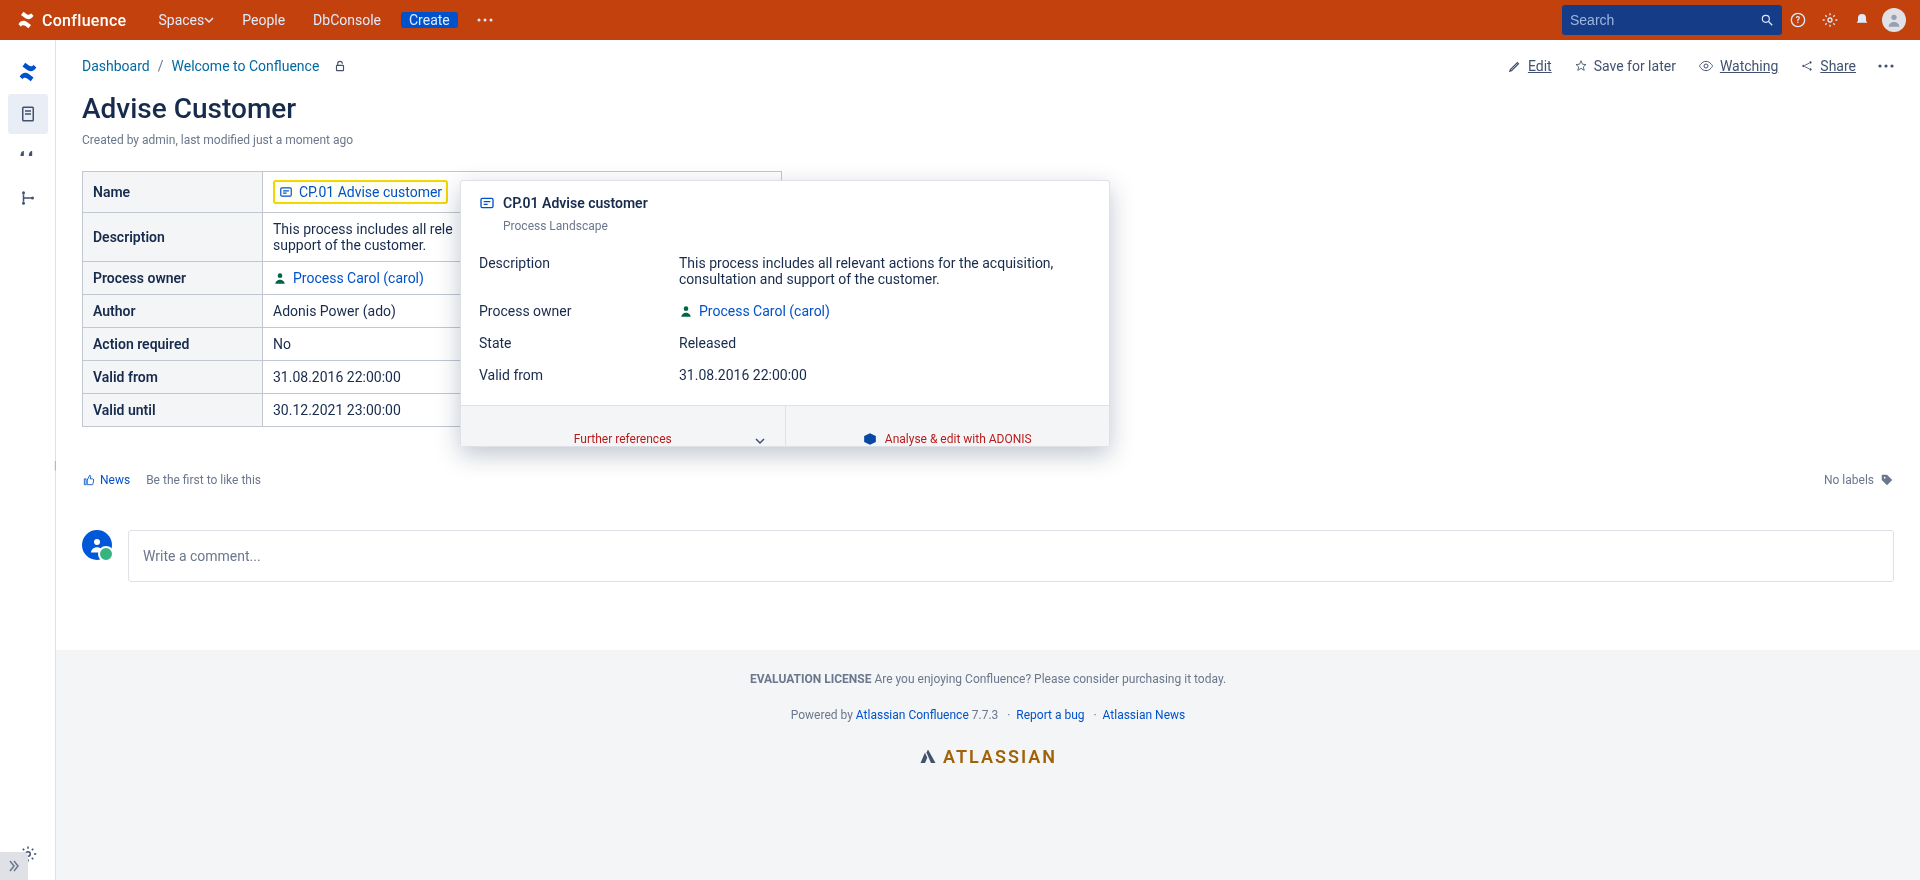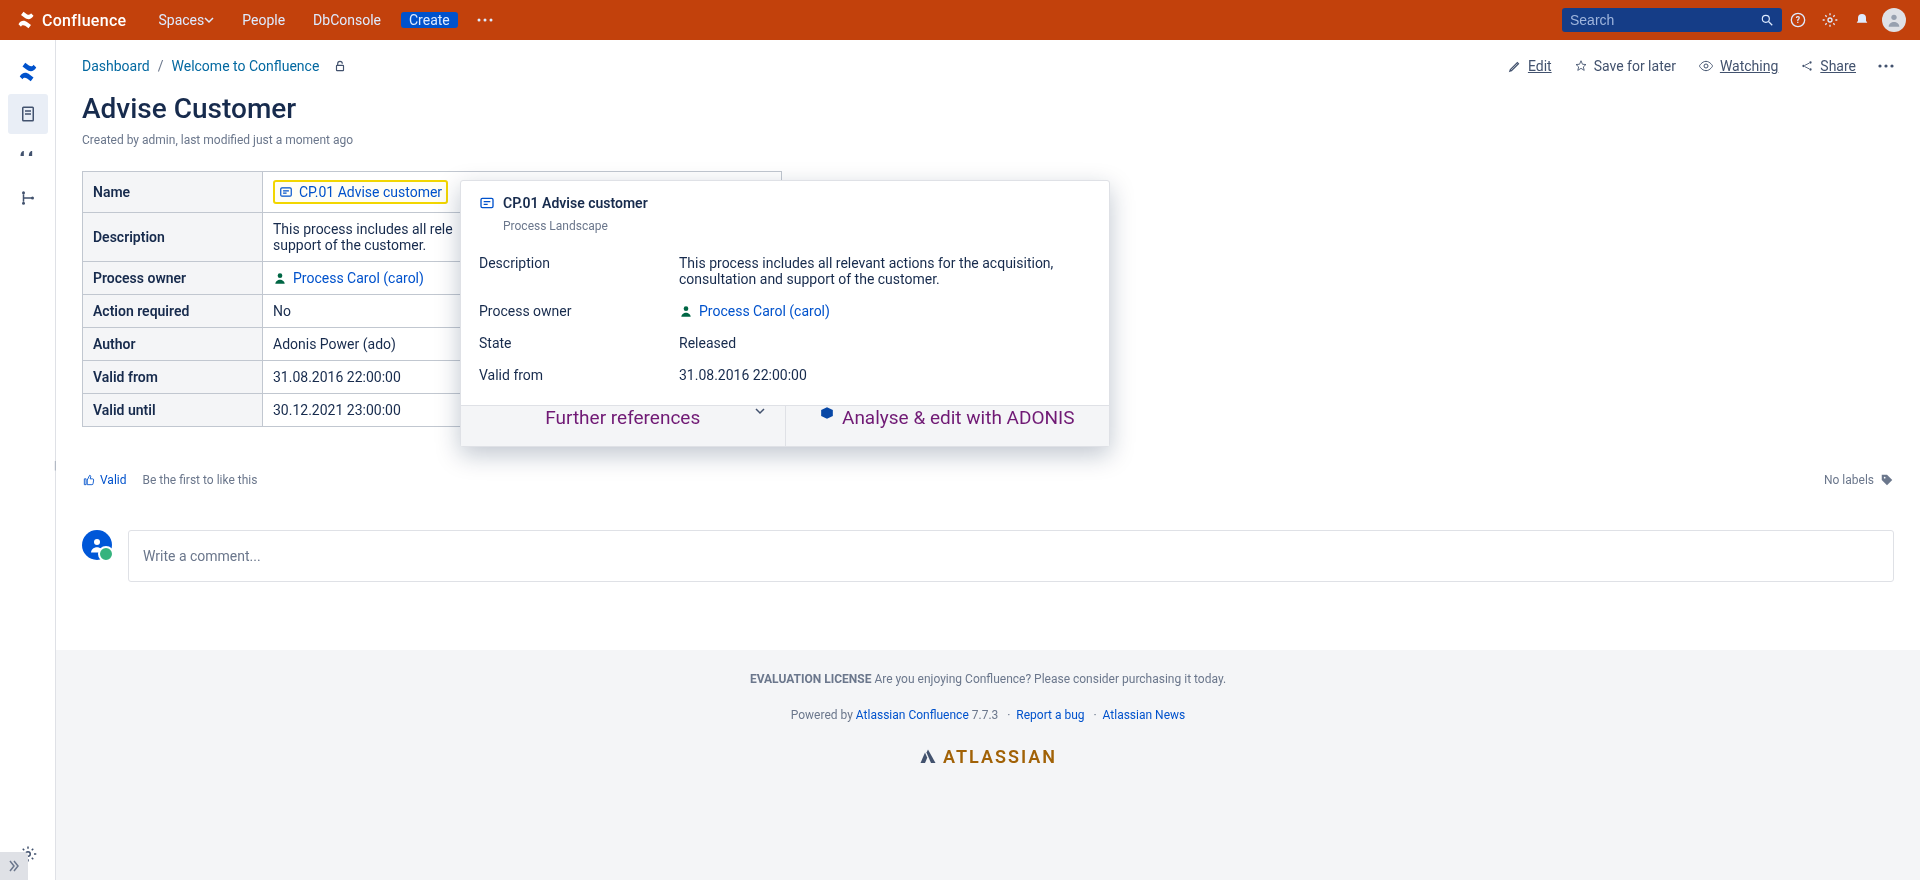--- a/index.html
+++ b/index.html
@@ -7,21 +7,21 @@
 
   
   .topbar { display: flex; align-items: center; height: 40px; background: #c2410c; color: #fff; padding: 0 10px 0 16px; }
   .logo-group { display: flex; align-items: center; gap: 6px; cursor: pointer; }
   .logo-group .name { font-weight: 500; font-size: 16px; letter-spacing: .3px; }
   .topnav { display: flex; align-items: center; gap: 12px; margin-left: 24px; }
   .topnav a { color: #deebff; text-decoration: none; padding: 0 8px 0 8px; font-size: 14px; display:flex; align-items:center; }
   .btn-create { background: #0052cc; color: #fff; border-radius: 3px; padding: 4px 12px; font-size:14px; cursor:pointer; text-decoration:none;}
   .btn-dots { width:30px; height:30px; display:flex;align-items:center;justify-content:center; color:#deebff; cursor:pointer;}
   .spacer { flex: 1; }
-  .search { background: #153d87; border-radius: 3px; display: flex; align-items: center; padding: 0 8px; height: 24px; width: 220px; }
+  .search { background: #153d87; border-radius: 3px; display: flex; align-items: center; padding: 0 8px; height: 30px; width: 220px; }
   .search input { background: transparent; border: none; outline: none; color: #deebff; font-size: 14px; flex:1;}
   .search input::placeholder { color: #9fb5dd; }
   .topicon { width: 32px; height: 32px; display: flex; align-items: center; justify-content: center; color: #deebff; cursor: pointer; }
   .avatar-top { width: 24px; height: 24px; border-radius: 50%; background: #dfe1e6; display:flex;align-items:center;justify-content:center;}
 
   
   .leftrail { position: absolute; top: 40px; left: 0; width: 56px; bottom: 0; background: #fff; border-right: 1px solid #dfe1e6; display:flex; flex-direction:column; align-items:center; padding-top:12px; gap:2px;}
   .rail-item { width: 40px; height: 40px; border-radius: 3px; display: flex; align-items: center; justify-content: center; color:#42526e; cursor:pointer;}
   .rail-item.active { background:#e9eef6; color:#0052cc;}
   .leftrail .bottom { margin-top: auto; margin-bottom: 6px;}
@@ -54,21 +54,21 @@
   .popover { position:absolute; top:180px; left:460px; width:650px; background:#fff; border:1px solid #dfe1e6; border-radius:3px; box-shadow:0 8px 24px rgba(9,30,66,.25);}
   .pop-head { padding:14px 18px 8px 18px;}
   .pop-head .t { display:flex; align-items:center; gap:8px; font-weight:600; color:#172b4d;}
   .pop-head .sub { font-size:12px; color:#6b778c; margin-left:24px; margin-top:8px;}
   .pop-body { padding: 6px 18px 14px 18px; }
   .prow { display:flex; padding:8px 0;}
   .prow .lbl { width: 200px; color:#172b4d; }
   .prow .val { flex:1; color:#172b4d; }
   .person { display:flex; align-items:center; gap:6px;}
   .pop-foot { display:flex; border-top:1px solid #dfe1e6; background:#f4f5f7;}
-  .pop-foot .fbtn { flex:1; display:flex; align-items:flex-start; justify-content:center; gap:8px; height:40px; font-size:19px; color:#701a75; cursor:pointer; position:relative;}
+  .pop-foot .fbtn { flex:1; display:flex; align-items:flex-end; justify-content:center; gap:8px; height:40px; font-size:12px; color:#b91c1c; cursor:pointer; position:relative;}
   .pop-foot .fbtn:first-child { border-right:1px solid #dfe1e6;}
   .hex { width:14px; height:14px; }
 
   
   .like-row{ display:flex; align-items:center; gap:16px; margin-top:46px; color:#6b778c; font-size:12px;}
   .like-row .like{ display:flex; align-items:center; gap:4px; color:#0052cc; cursor:pointer;}
   .labels-row{ margin-left:auto; display:flex; align-items:center; gap:6px; color:#6b778c; font-size:12px;}
 
   
   .comment-row{ display:flex; gap:16px; margin-top:43px;}
@@ -267,44 +267,44 @@
               <span class="person">
                 <svg width="14" height="14" viewBox="0 0 24 24">
                   <circle cx="12" cy="8" r="4" fill="#006644"></circle>
                   <path d="M4 22c0-4 4-7 8-7s8 3 8 7" fill="#006644"></path>
                 </svg>
                 <a class="link">Process Carol (carol)</a>
               </span>
             </td>
           </tr>
       <tr>
+            <th>Author</th>
+            <td>Adonis Power (ado)</td>
+          </tr>
+      <tr>
             <th>Action required</th>
             <td>No</td>
-          </tr>
-      <tr>
-            <th>Author</th>
-            <td>Adonis Power (ado)</td>
           </tr>
       <tr>
             <th>Valid from</th>
             <td>31.08.2016 22:00:00</td>
           </tr>
       <tr>
             <th>Valid until</th>
             <td>30.12.2021 23:00:00</td>
           </tr>
     </tbody>
       </table>
 
     <div class="like-row">
       <span class="like">
           <svg width="14" height="14" viewBox="0 0 24 24">
             <path d="M4 10h3v10H4zM9 20h8a2 2 0 002-2l1-6a2 2 0 00-2-2h-4l1-4a2 2 0 00-2-2l-4 8z" stroke="#0052cc" stroke-width="1.5" fill="none"></path>
           </svg>
-          <span>Valid</span>
+          <span>News</span>
         </span>
       <span>Be the first to like this</span>
       <span class="labels-row">
         <span>No labels</span>
         <svg width="14" height="14" viewBox="0 0 24 24">
             <path d="M3 3h9l9 9-9 9-9-9z" fill="#6b778c"></path>
             <circle cx="8" cy="8" r="1.5" fill="#fff"></circle>
           </svg>
       </span>
     </div>

